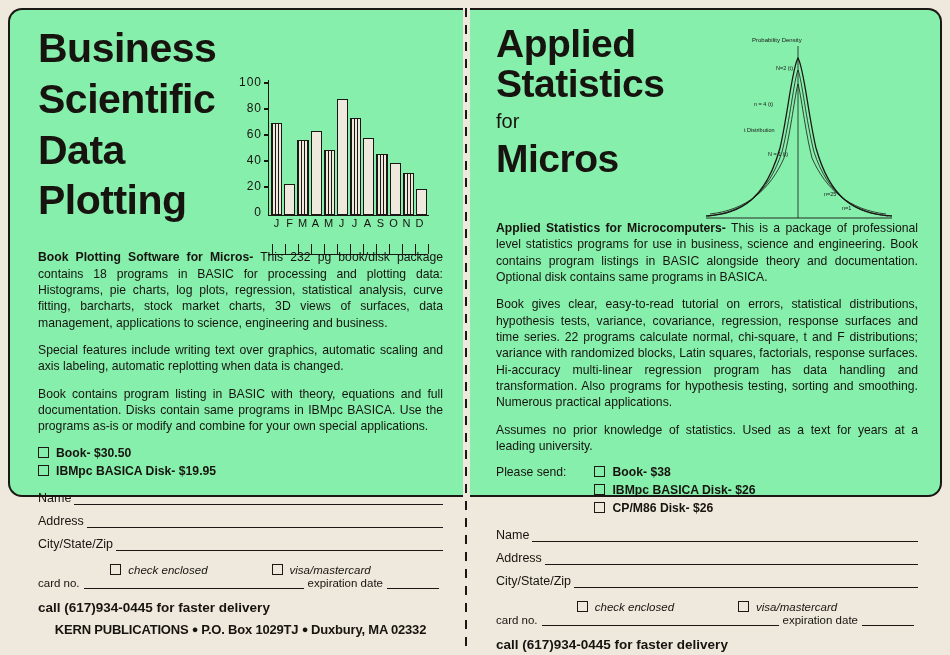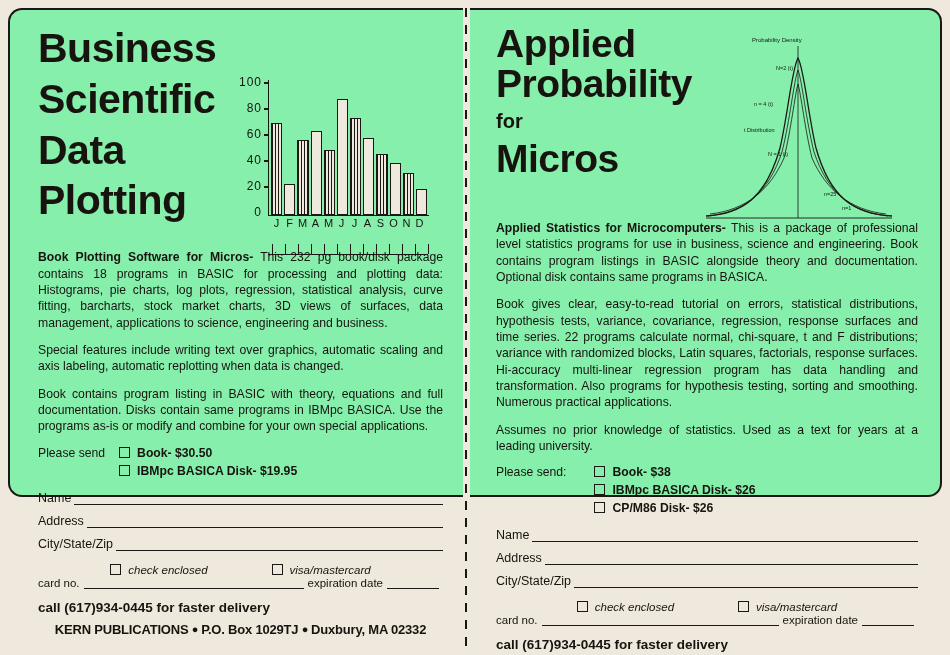--- a/index.html
+++ b/index.html
@@ -28,21 +28,21 @@
         background:repeating-linear-gradient(to bottom,#1a1714 0 9px,transparent 9px 17px);}
 
   
   .headline{
     font-weight:bold;
     letter-spacing:-0.5px;
     line-height:1.02;
   }
   .headline.big{font-size:41px;}
   .headline.big2{font-size:39px;}
-  .hl-small{font-size:20px;font-weight:bold;}
+  .hl-small{font-size:20px;font-weight:normal;}
 
   .left-head{position:relative;}
   .left-head .words{width:225px;}
   .left-head .words div{margin-bottom:9px;}
 
   
   p{margin:0 0 11px 0;font-size:12.2px;line-height:1.34;text-align:justify;}
   .lead b{font-weight:bold;}
 
   
@@ -161,21 +161,20 @@
         </div>
       </div>
 
       <div style="height:18px"></div>
 
       <p class="lead"><b>Book Plotting Software for Micros-</b><span> This 232 pg book/disk package contains 18 programs in BASIC for processing and plotting data: Histograms, pie charts, log plots, regression, statistical analysis, curve fitting, barcharts, stock market charts, 3D views of surfaces, data management, applications to science, engineering and business.</span></p>
       <p>Special features include writing text over graphics, automatic scaling and axis labeling, automatic replotting when data is changed.</p>
       <p>Book contains program listing in BASIC with theory, equations and full documentation. Disks contain same programs in IBMpc BASICA. Use the programs as-is or modify and combine for your own special applications.</p>
 
       <div class="send">
-        <div class="label">Please send</div>
         <div class="opts">
           <div><span class="cb"></span><span>Book- $30.50</span></div>
           <div><span class="cb"></span><span>IBMpc BASICA Disk- $19.95</span></div>
         </div>
       </div>
 
       <div class="field">
           <span class="nm">Name</span>
           <span class="ln"></span>
         </div>
@@ -212,21 +211,21 @@
   </div>
 
   <div class="perf"></div>
 
   <div class="panel right">
     <div class="pad-right">
 
       <div style="position:relative;height:196px;">
         <div class="right-head" style="width:250px">
           <div class="headline big2">Applied</div>
-          <div class="headline big2">Probability</div>
+          <div class="headline big2">Statistics</div>
           <div class="hl-small" style="margin:6px 0 6px 0">for</div>
           <div class="headline big2">Micros</div>
         </div>
 
         <div class="curvewrap">
           <svg width="212" height="205" viewBox="0 0 212 205">
             <text x="60" y="14" font-size="6" fill="#1a1714" font-family="Liberation Sans, sans-serif">Probability Density</text>
             <line x1="106" y1="18" x2="106" y2="190" stroke="#1a1714" stroke-width="0.8"></line>
             <line x1="14" y1="190" x2="200" y2="190" stroke="#1a1714" stroke-width="0.9"></line>
             <path d="M14,188 C50,186 74,170 88,120 C96,86 100,40 106,30 C112,40 116,86 124,120 C138,170 162,186 200,188" fill="none" stroke="#1a1714" stroke-width="1.3"></path>

